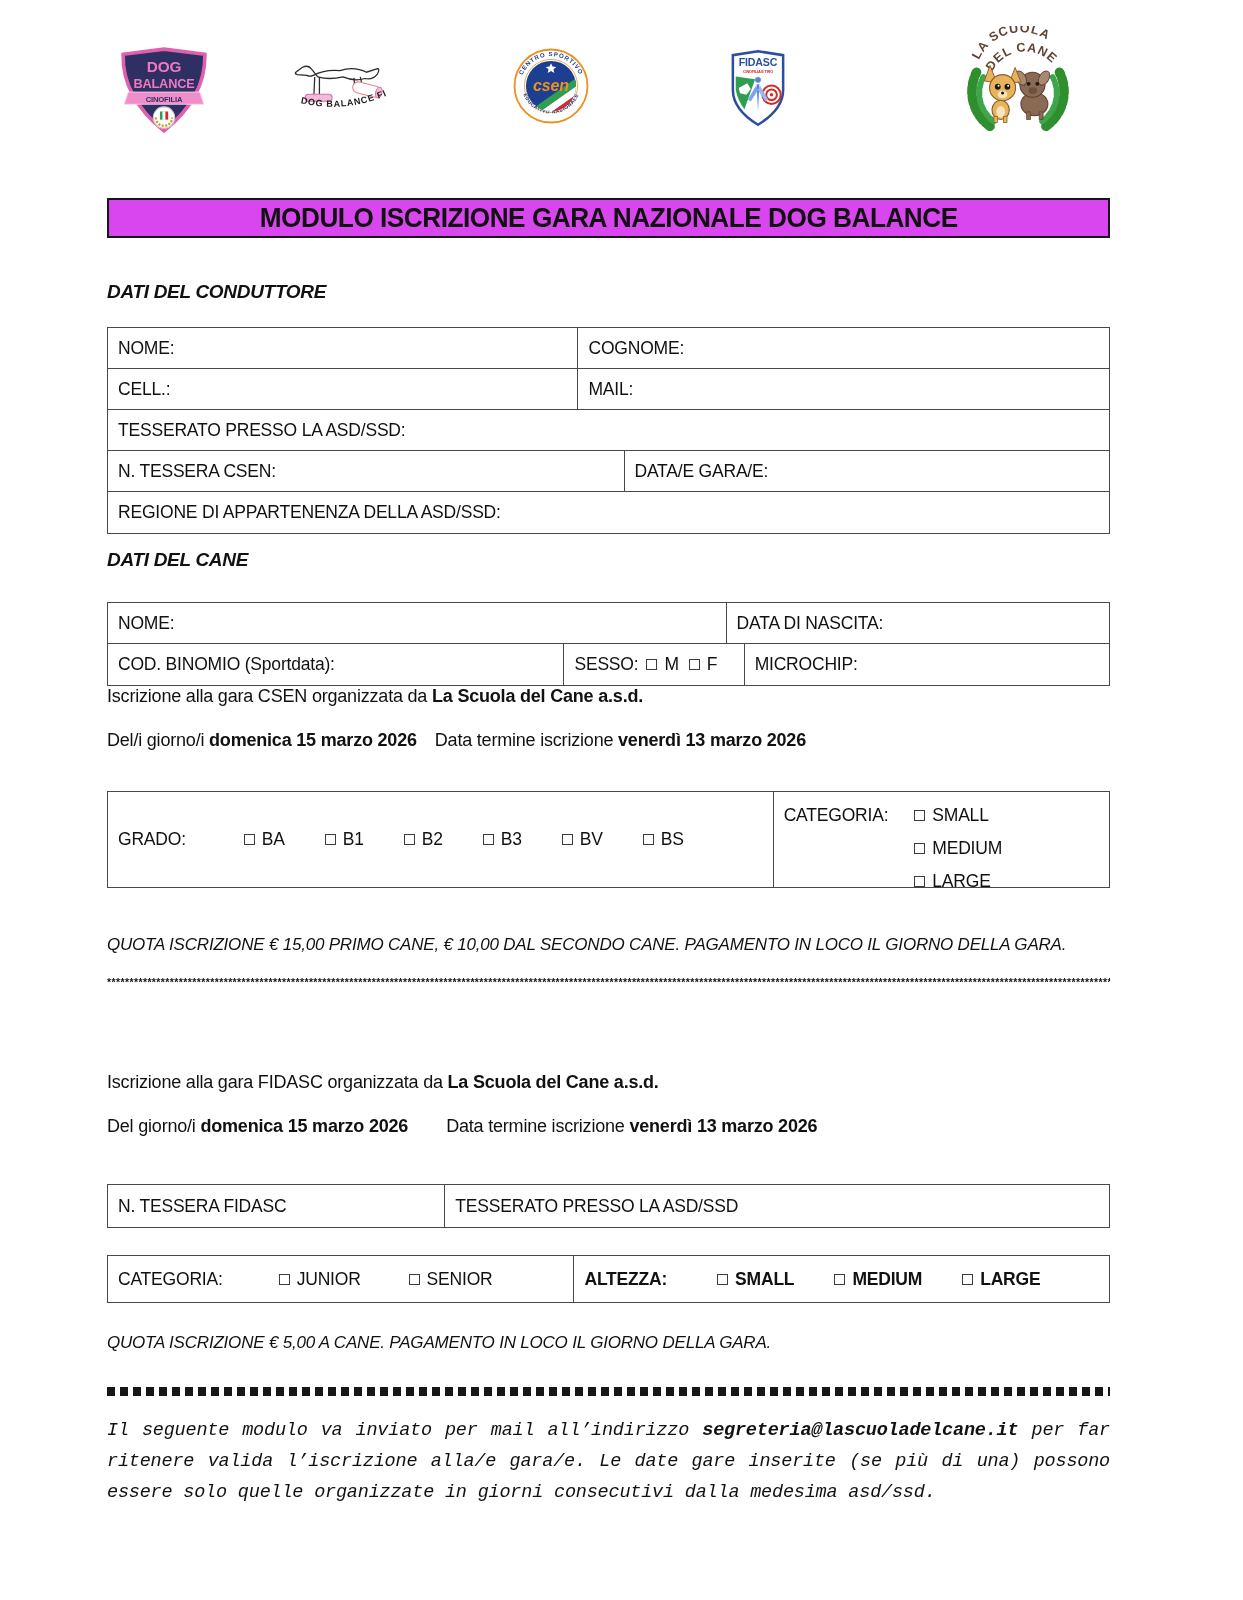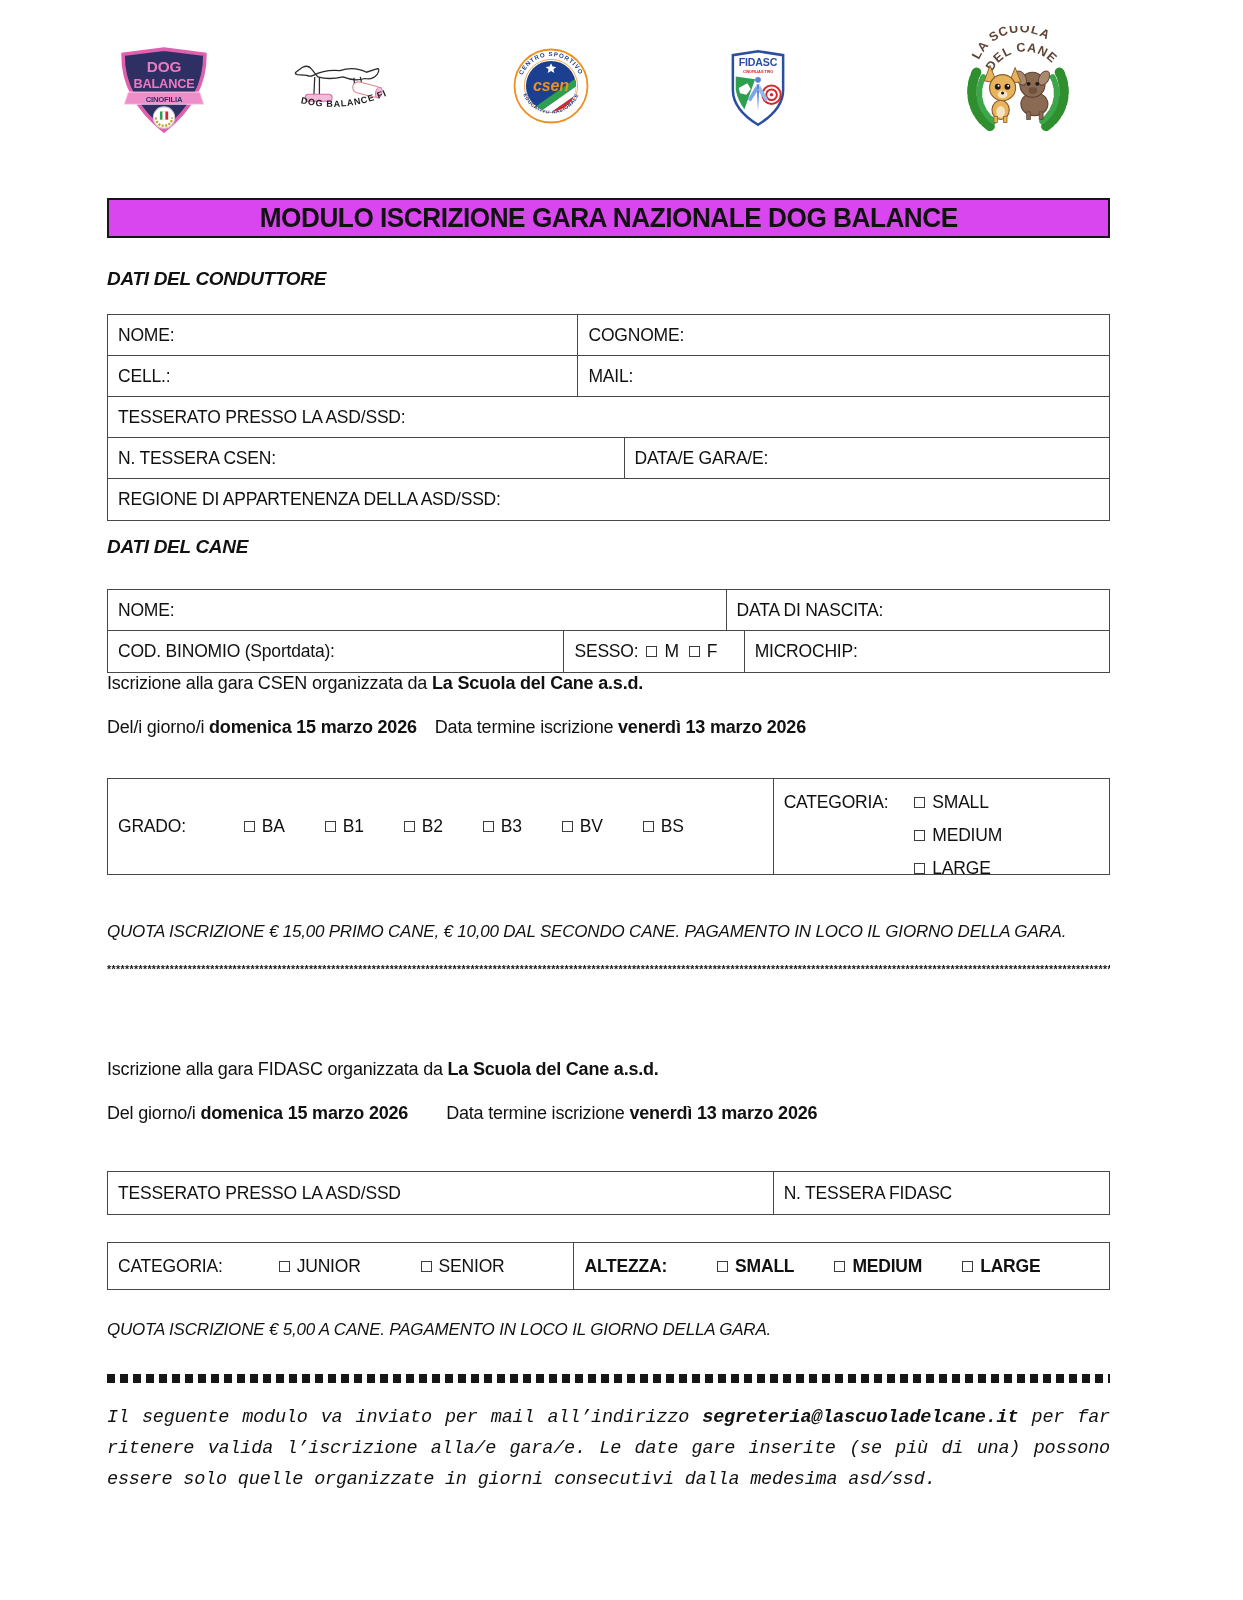--- a/index.html
+++ b/index.html
@@ -27,21 +27,21 @@
     margin-top: 48px; width: 1003px; height: 40px;
     background: #d946ef; border: 2px solid #161616;
     display: flex; align-items: center; justify-content: center;
   }
   .title-bar .title {
     font-size: 27px; font-weight: bold; letter-spacing: -0.5px;
     transform: scaleX(0.97); white-space: nowrap;
   }
 
   
-  .sec-heading { margin-top: 30px; font-size: 19px; font-weight: bold; font-style: italic; letter-spacing: -0.3px; }
+  .sec-heading { margin-top: 43px; font-size: 19px; font-weight: bold; font-style: italic; letter-spacing: -0.3px; }
   .sec-heading.cane { margin-top: 15px; }
 
   .para { font-size: 18px; line-height: 20px; }
   .b { font-weight: bold; }
   .gap-sm { display: inline-block; width: 18px; }
   .gap-lg { display: inline-block; width: 38px; }
 
   
   .tbl { width: 1003px; border: 1px solid #484848; }
   .tr { display: flex; border-bottom: 1px solid #484848; height: 41px; align-items: stretch; }
@@ -88,21 +88,21 @@
   .fidasc-p2 { margin-top: 24px; }
   .csen-p2 { margin-top: 24px; }
   .csen-p1 { }
 
   .tbl-fidasc1 { margin-top: 48px; }
   .tbl-fidasc1 .tr { height: 42px; }
   .tbl-fidasc2 { margin-top: 27px; }
   .tbl-fidasc2 .tr { height: 46px; }
   .cell-inline { display: flex; align-items: center; }
   .cell-inline .label { margin-right: 56px; }
-  .cell-inline .opts { display: inline-flex; column-gap: 60px; }
+  .cell-inline .opts { display: inline-flex; column-gap: 48px; }
   .cell-inline.alt .label { margin-right: 50px; }
   .cell-inline.alt .opts { column-gap: 40px; }
 
   .quota2 { margin-top: 30px; }
 
   .dotted {
     margin-top: 34px; width: 1003px; height: 9px;
     background: repeating-linear-gradient(90deg, #161616 0 8px, #ffffff 8px 13px);
   }
 
@@ -379,25 +379,25 @@
   <p class="quota">QUOTA ISCRIZIONE € 15,00 PRIMO CANE, € 10,00 DAL SECONDO CANE. PAGAMENTO IN LOCO IL GIORNO DELLA GARA.</p>
 
   <div class="stars">************************************************************************************************************************************************************************************************************************************************</div>
 
   <p class="para fidasc-p1"><span>Iscrizione alla gara FIDASC organizzata da </span><span class="b">La Scuola del Cane a.s.d.</span></p>
 
   <p class="para fidasc-p2"><span>Del giorno/i </span><span class="b">domenica 15 marzo 2026</span><span class="gap-lg"></span><span>Data termine iscrizione </span><span class="b">venerdì 13 marzo 2026</span></p>
 
   <div class="tbl tbl-fidasc1">
     <div class="tr">
+      <div class="td w336">
+          <span>N. TESSERA FIDASC</span>
+        </div>
       <div class="td w664">
           <span>TESSERATO PRESSO LA ASD/SSD</span>
-        </div>
-      <div class="td w336">
-          <span>N. TESSERA FIDASC</span>
         </div>
     </div>
   </div>
 
   <div class="tbl tbl-fidasc2">
     <div class="tr">
       <div class="td w465 cell-inline">
         <span class="label">CATEGORIA:</span>
         <span class="opts">
           <span class="opt">

